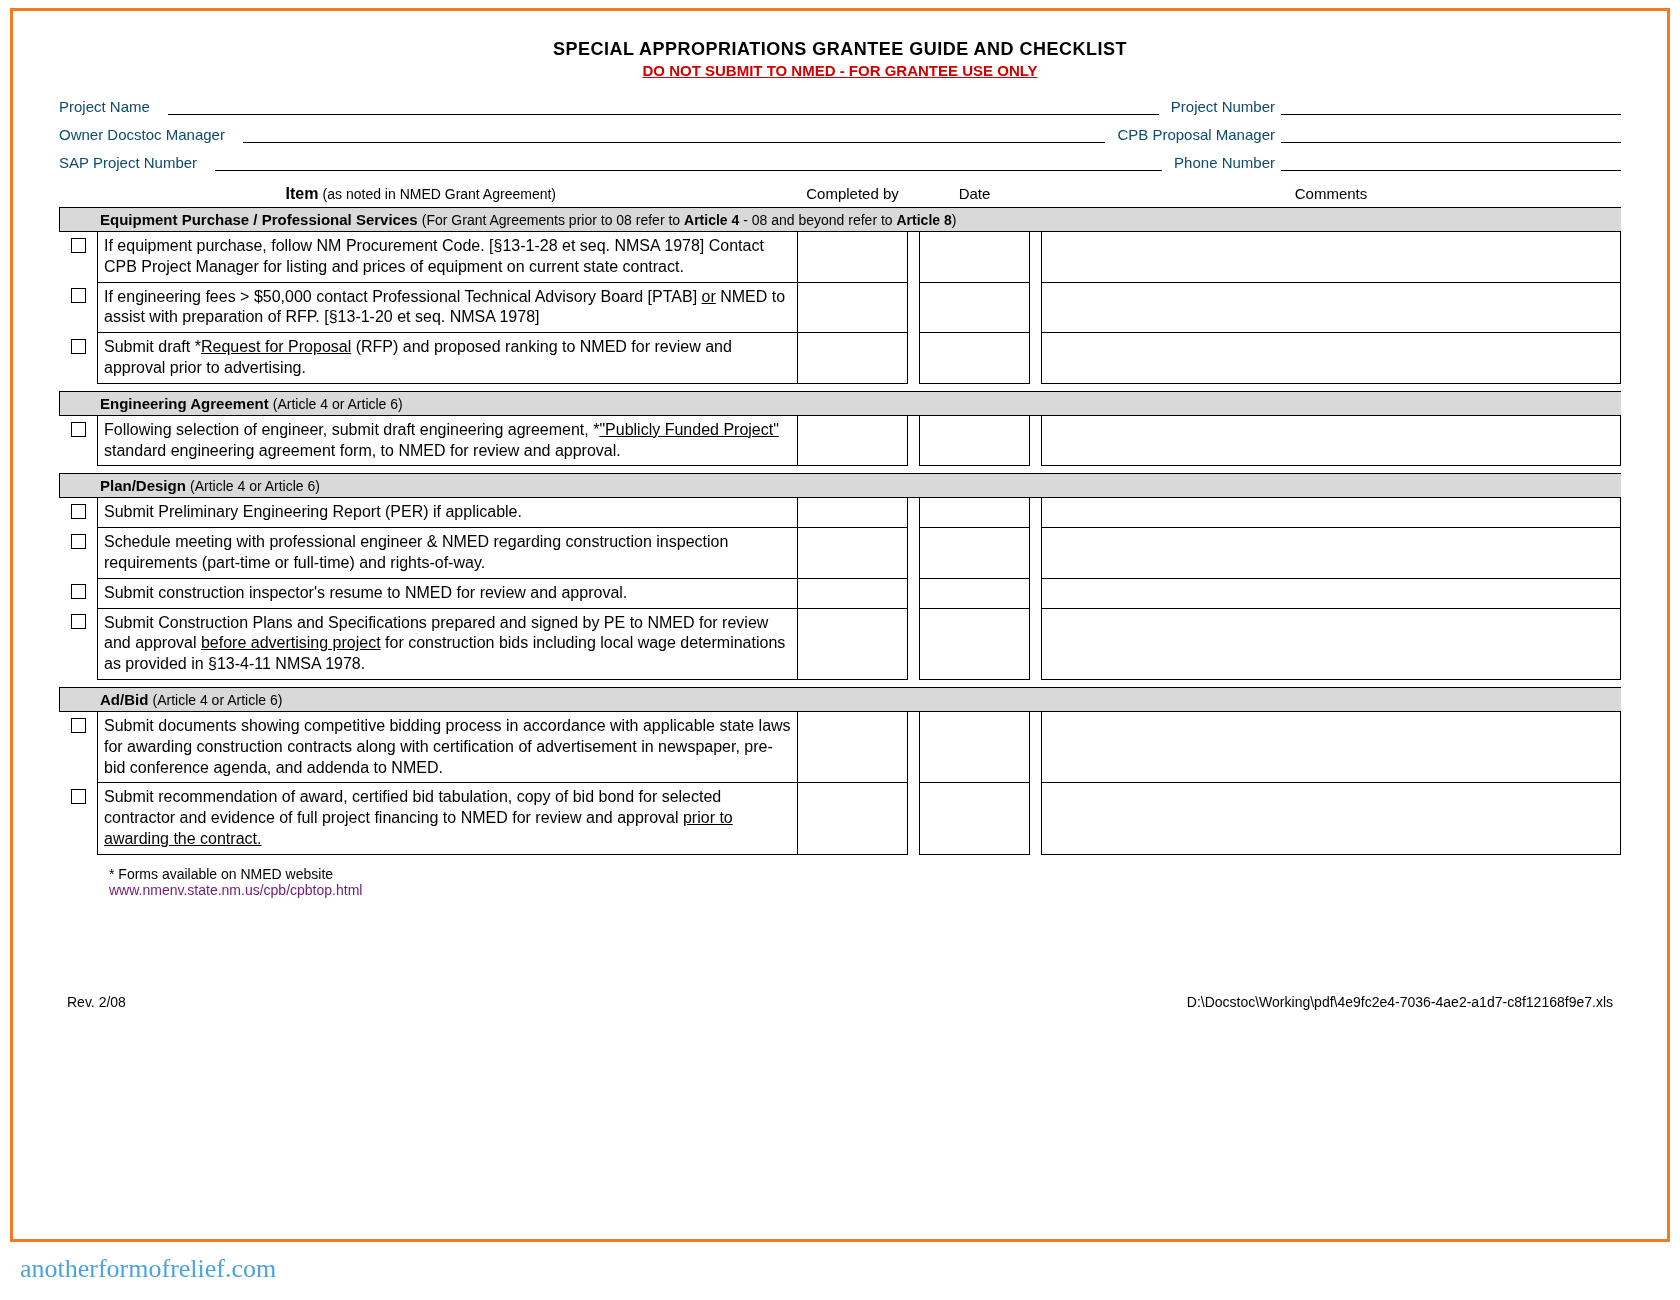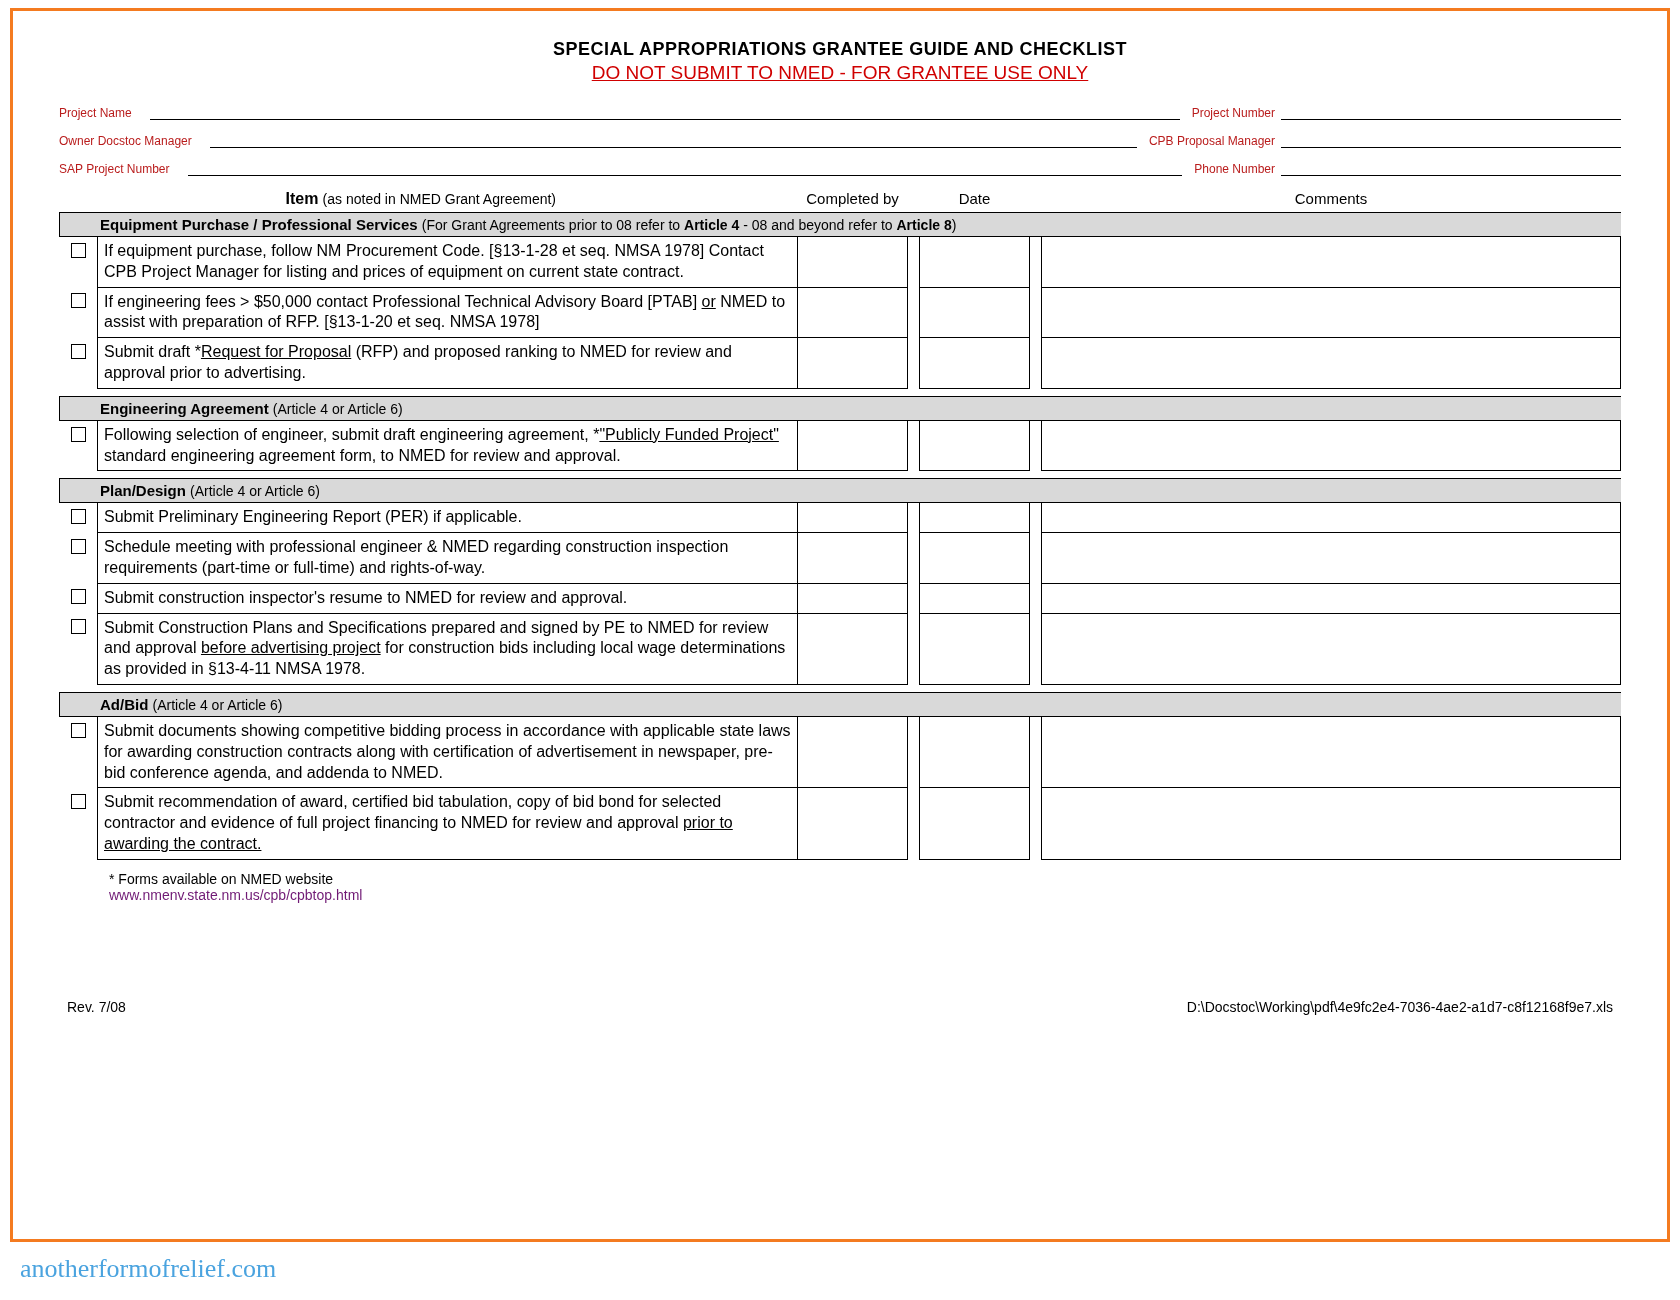--- a/index.html
+++ b/index.html
@@ -22,29 +22,29 @@
     text-align: center;
     margin-bottom: 18px;
   }
   .title {
     font-weight: bold;
     font-size: 18px;
     color: #000;
     letter-spacing: 0.5px;
   }
   .subtitle {
-    font-weight: normal;
-    font-size: 19px;
+    font-weight: bold;
+    font-size: 15px;
     color: #d00000;
     text-decoration: underline;
     margin-top: 2px;
   }
   .form-top {
-    font-size: 12px;
-    color: #b91c1c;
+    font-size: 15px;
+    color: #0c4a6e;
   }
   .form-row {
     display: flex;
     align-items: flex-end;
     margin-bottom: 10px;
   }
   .form-lbl-left {
     white-space: nowrap;
     padding-right: 6px;
   }
@@ -324,19 +324,19 @@
       </tbody>
 
   </table>
 
   <div class="footer-note">*  Forms available on NMED website</div>
   <div class="footer-link">
     <a>www.nmenv.state.nm.us/cpb/cpbtop.html</a>
   </div>
 
   <div class="rev-row">
-    <span>Rev. 7/08</span>
+    <span>Rev. 2/08</span>
     <span>D:\Docstoc\Working\pdf\4e9fc2e4-7036-4ae2-a1d7-c8f12168f9e7.xls</span>
   </div>
 
 </div>
 
 <div class="watermark">anotherformofrelief.com</div>
 
 </body></html>

